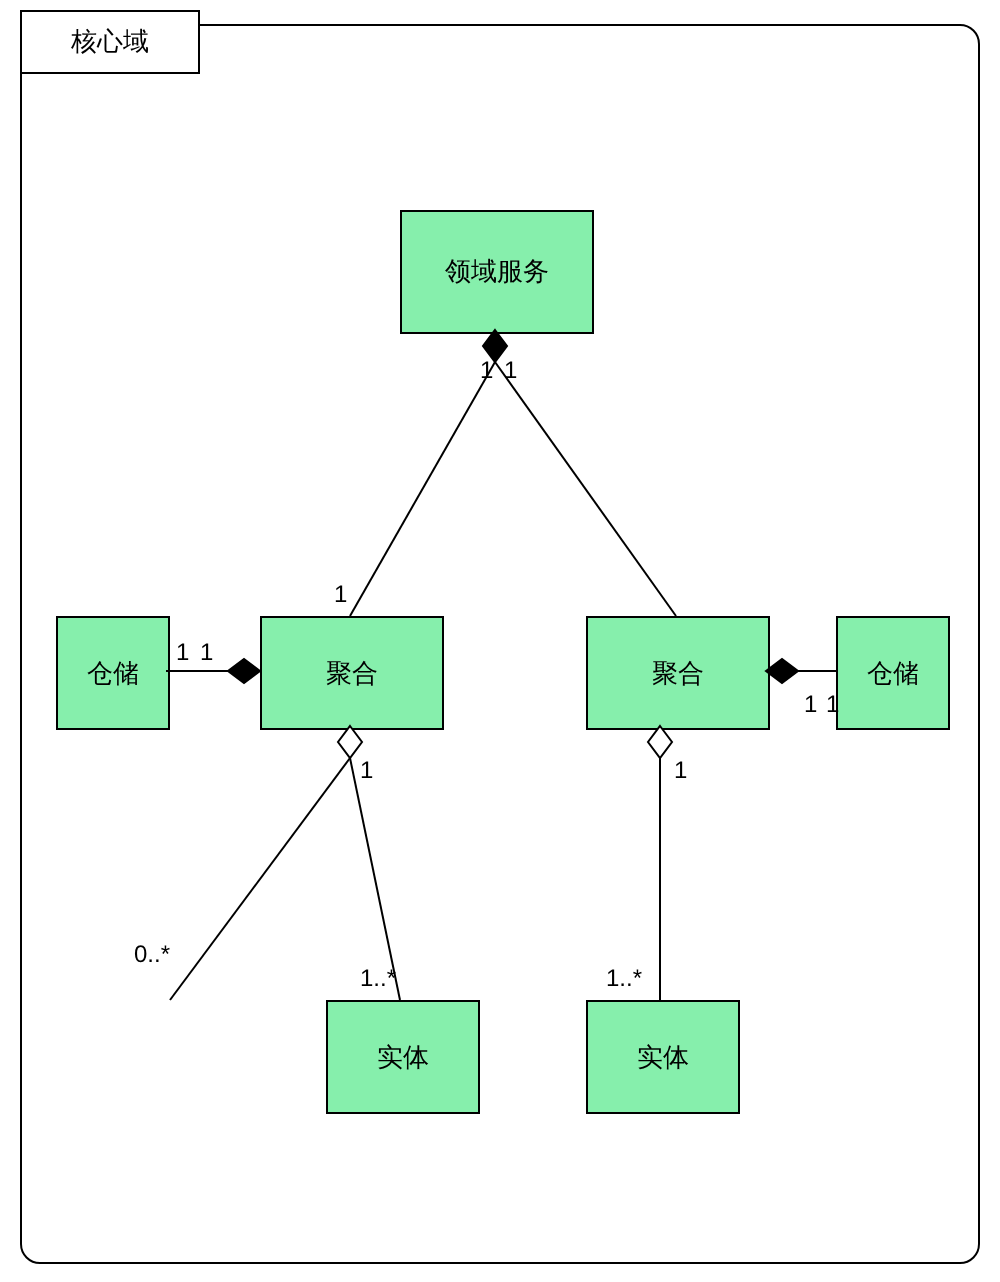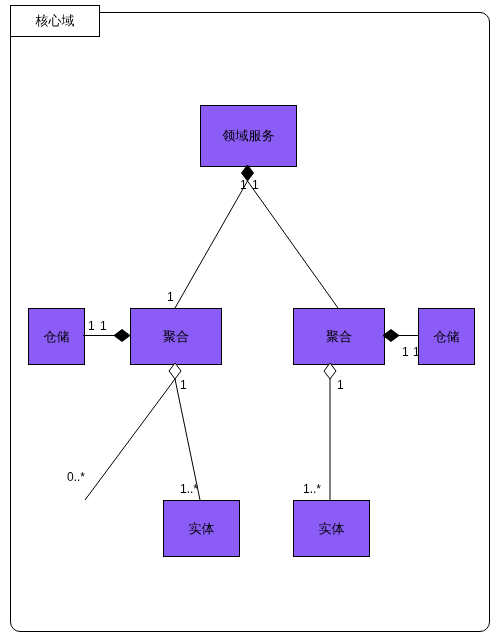--- a/index.html
+++ b/index.html
@@ -7,21 +7,21 @@
     .frame {
       position: absolute; left: 10px; top: 12px; width: 478px; height: 618px;
       border: 1px solid #000; border-radius: 10px;
     }
     .frame-title {
       position: absolute; left: 10px; top: 5px; width: 88px; height: 30px;
       border: 1px solid #000; background: #fff; display: flex;
       align-items: center; justify-content: center;
     }
     .box {
-      position: absolute; border: 1px solid #000; background: #8b5cf6;
+      position: absolute; border: 1px solid #000; background: #86efac;
       display: flex; align-items: center; justify-content: center; text-align: center;
     }
     svg.overlay { position: absolute; left: 0; top: 0; width: 500px; height: 641px; pointer-events: none; }
     .mlabel { position: absolute; font-size: 12px; background: transparent; }
   </style>
 </head>
 <body>
 
 <div class="canvas">
 

